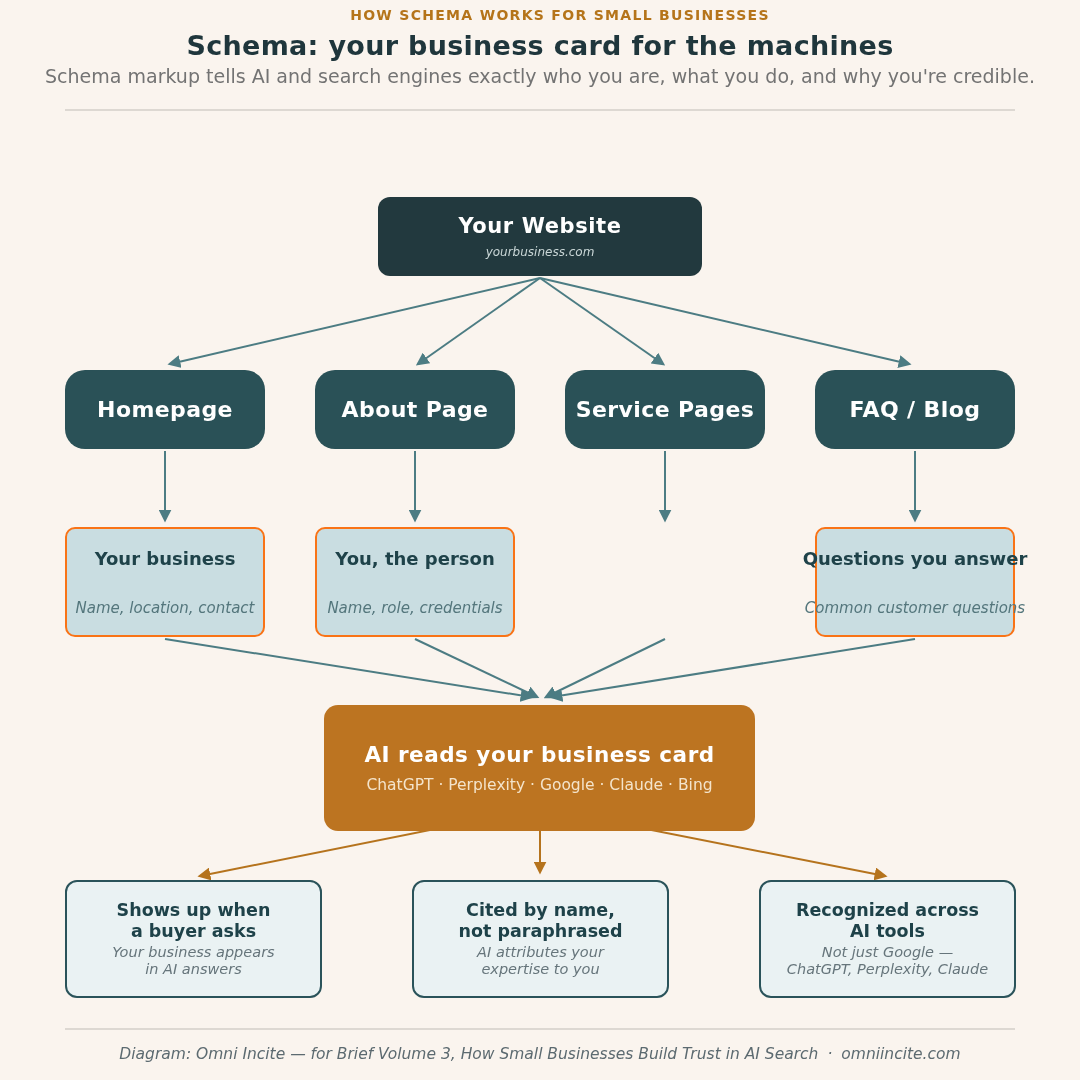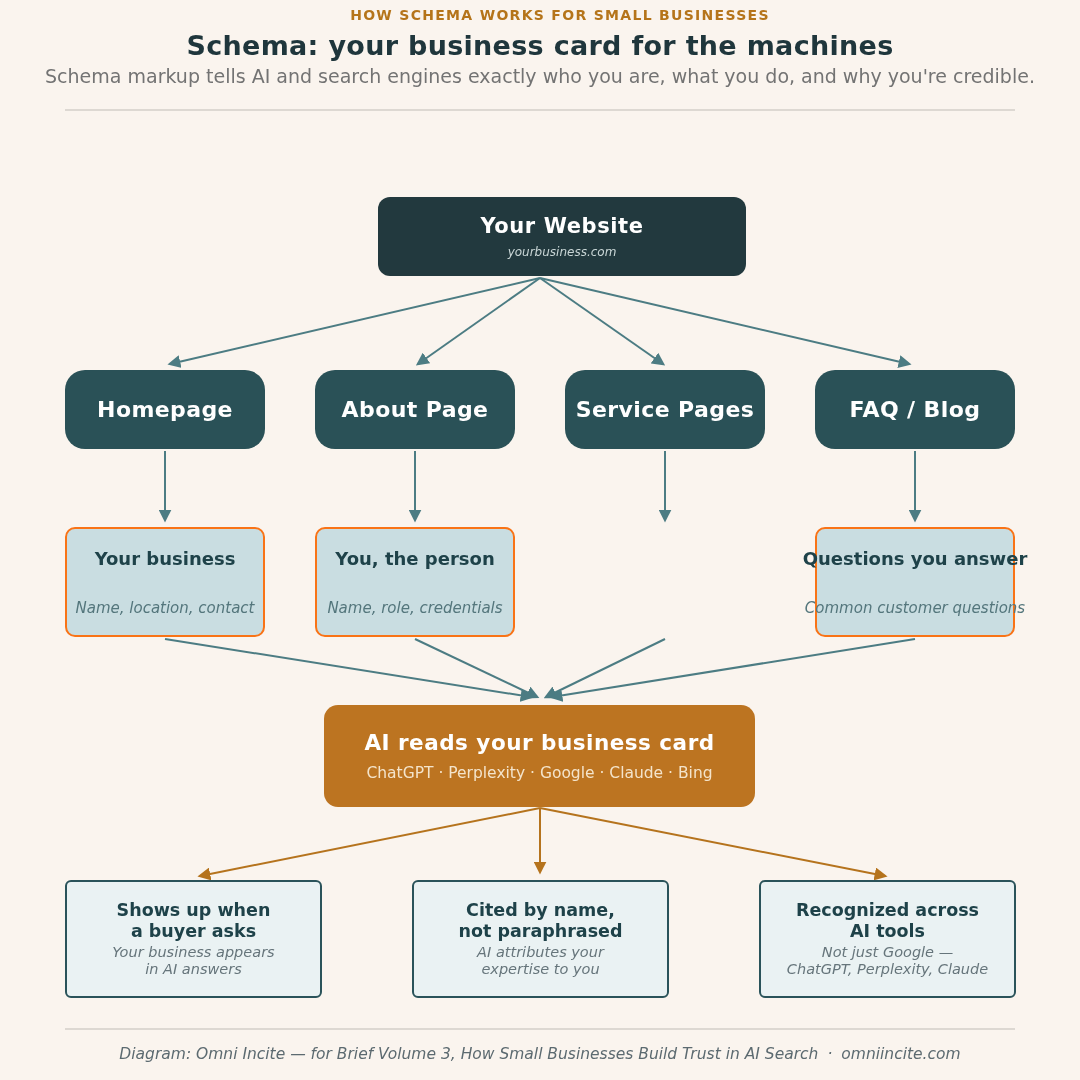--- a/index.html
+++ b/index.html
@@ -14,40 +14,40 @@
   .subtitle{position:absolute;top:65px;left:0;width:1080px;text-align:center;
           color:#737373;font-size:19px;}
   .divider{position:absolute;left:65px;width:950px;border-top:2px solid #ddd8d2;}
   .divider.top{top:109px;}
   .divider.bottom{top:1028px;}
 
   
   .node{position:absolute;box-sizing:border-box;display:flex;flex-direction:column;
         align-items:center;justify-content:center;text-align:center;}
 
-  .website{left:378px;top:197px;width:368px;height:79px;background:#22393e;
+  .website{left:378px;top:197px;width:324px;height:79px;background:#22393e;
            border-radius:12px;gap:7px;}
   .website .t{color:#ffffff;font-weight:bold;font-size:21px;letter-spacing:0.6px;}
   .website .d{color:#c9d6d6;font-style:italic;font-size:12px;}
 
   .page{top:370px;width:200px;height:79px;background:#2a5157;border-radius:20px;
         color:#ffffff;font-weight:bold;font-size:22px;letter-spacing:0.4px;}
 
   .info{top:527px;width:200px;height:110px;background:#c9dde1;
         border:2px solid #f97316;border-radius:10px;gap:10px;}
   .info .t{color:#1e4249;font-weight:bold;font-size:18px;white-space:nowrap;}
   .info .d{color:#54767c;font-style:italic;font-size:15px;white-space:nowrap;margin-top:20px;}
 
-  .ai{left:324px;top:705px;width:431px;height:102px;background:#bc7421;
+  .ai{left:324px;top:705px;width:431px;height:126px;background:#bc7421;
       border-radius:14px;gap:9px;}
   .ai .t{color:#ffffff;font-weight:bold;font-size:21.5px;letter-spacing:0.5px;}
   .ai .d{color:#f4e4cb;font-size:15.5px;}
 
   .outcome{top:880px;width:257px;height:118px;background:#eaf2f3;
-           border:2.5px solid #2a535a;border-radius:6px;}
+           border:2.5px solid #2a535a;border-radius:12px;}
   .outcome .t{color:#1e4249;font-weight:bold;font-size:17.5px;line-height:21px;}
   .outcome .d{color:#66757b;font-style:italic;font-size:14.5px;line-height:17px;margin-top:2px;}
   .line{display:block;}
 
   .footer-credit{position:absolute;top:1045px;left:0;width:1080px;text-align:center;
           color:#5c6a70;font-style:italic;font-size:15.5px;}
   .footer-credit .dot{margin:0 9px;}
 
   .arrows{position:absolute;left:0;top:0;width:1080px;height:1080px;pointer-events:none;}
   .arrows line{stroke-width:2;fill:none;}

